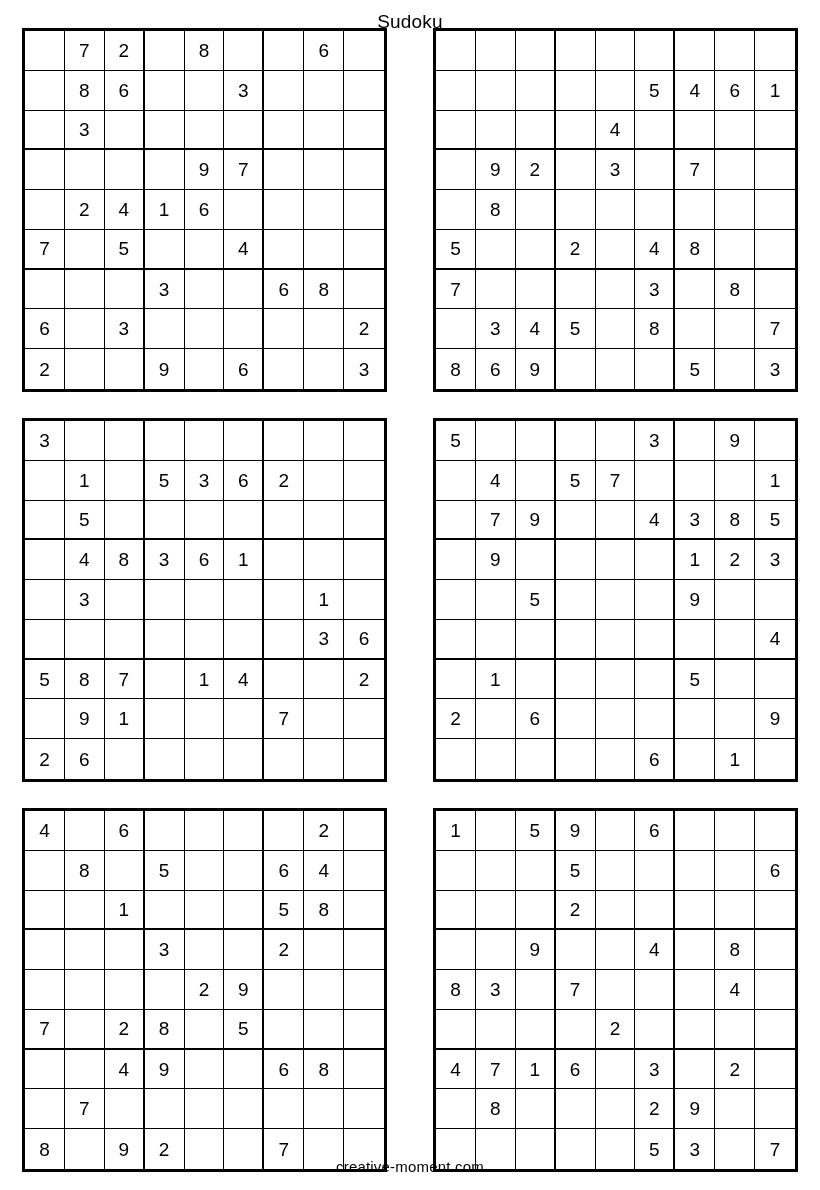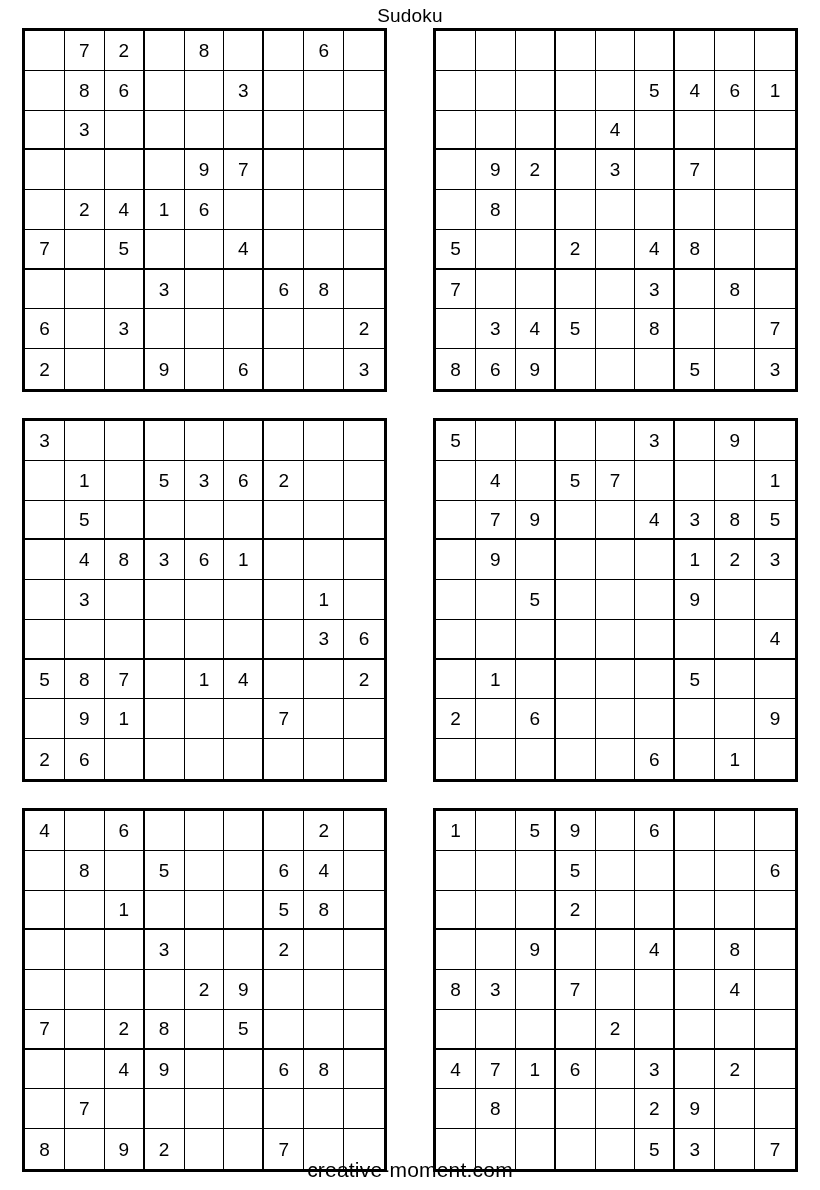--- a/index.html
+++ b/index.html
@@ -12,21 +12,21 @@
     height: 1190px;
     font-family: "Liberation Sans", sans-serif;
     color: #000000;
     position: relative;
     overflow: hidden;
   }
   .page-title {
     text-align: center;
     font-size: 19px;
     line-height: 22px;
-    padding-top: 5px;
+    padding-top: 11px;
     letter-spacing: 0.2px;
   }
   .grids-wrap {
     position: absolute;
     top: 28px;
     left: 0;
     width: 820px;
     display: flex;
     flex-wrap: wrap;
     justify-content: space-between;
@@ -61,21 +61,21 @@
   .cell.r9 { border-bottom: none; }
   
   .cell.c3, .cell.c6 { border-right: 2.5px solid #000000; }
   .cell.r3, .cell.r6 { border-bottom: 2.5px solid #000000; }
   .footer {
     position: absolute;
     top: 1158px;
     left: 0;
     width: 820px;
     text-align: center;
-    font-size: 21px;
+    font-size: 15px;
     letter-spacing: 0.2px;
   }
 </style>
 </head>
 <body>
 
 <div class="page-title">Sudoku</div>
 
 <div class="grids-wrap">
     <div class="sudoku">

